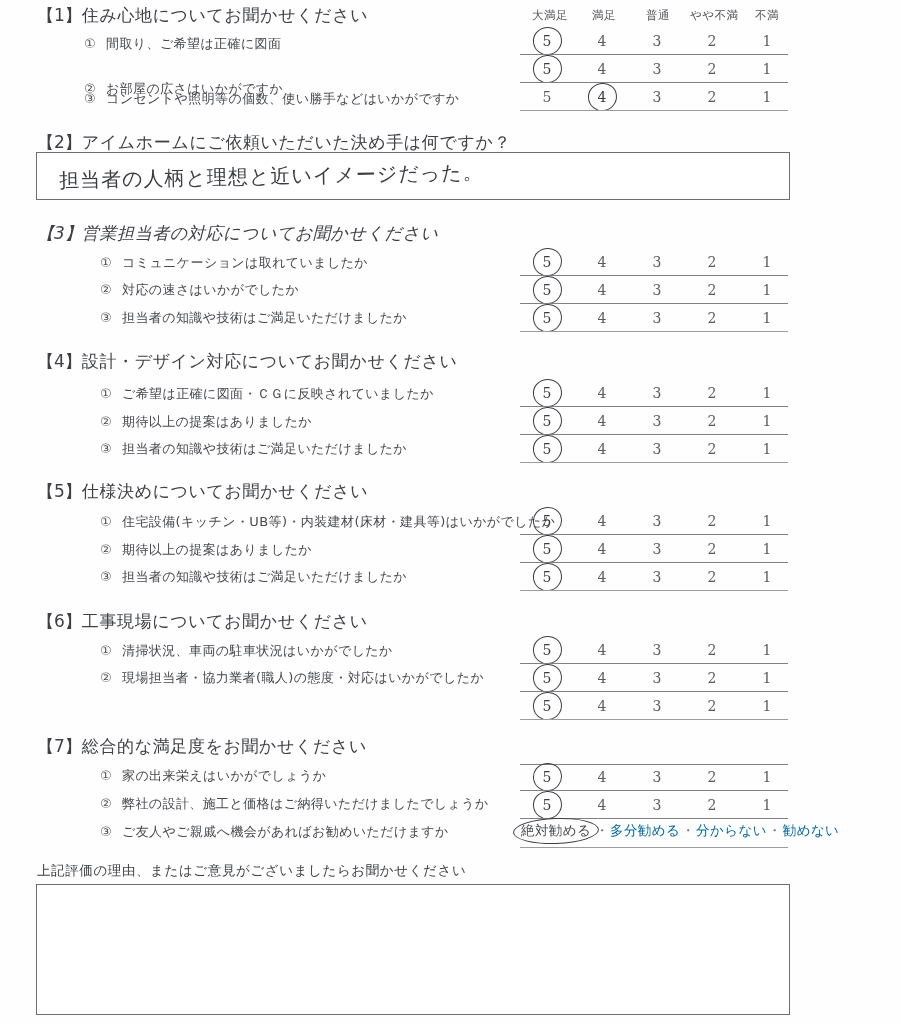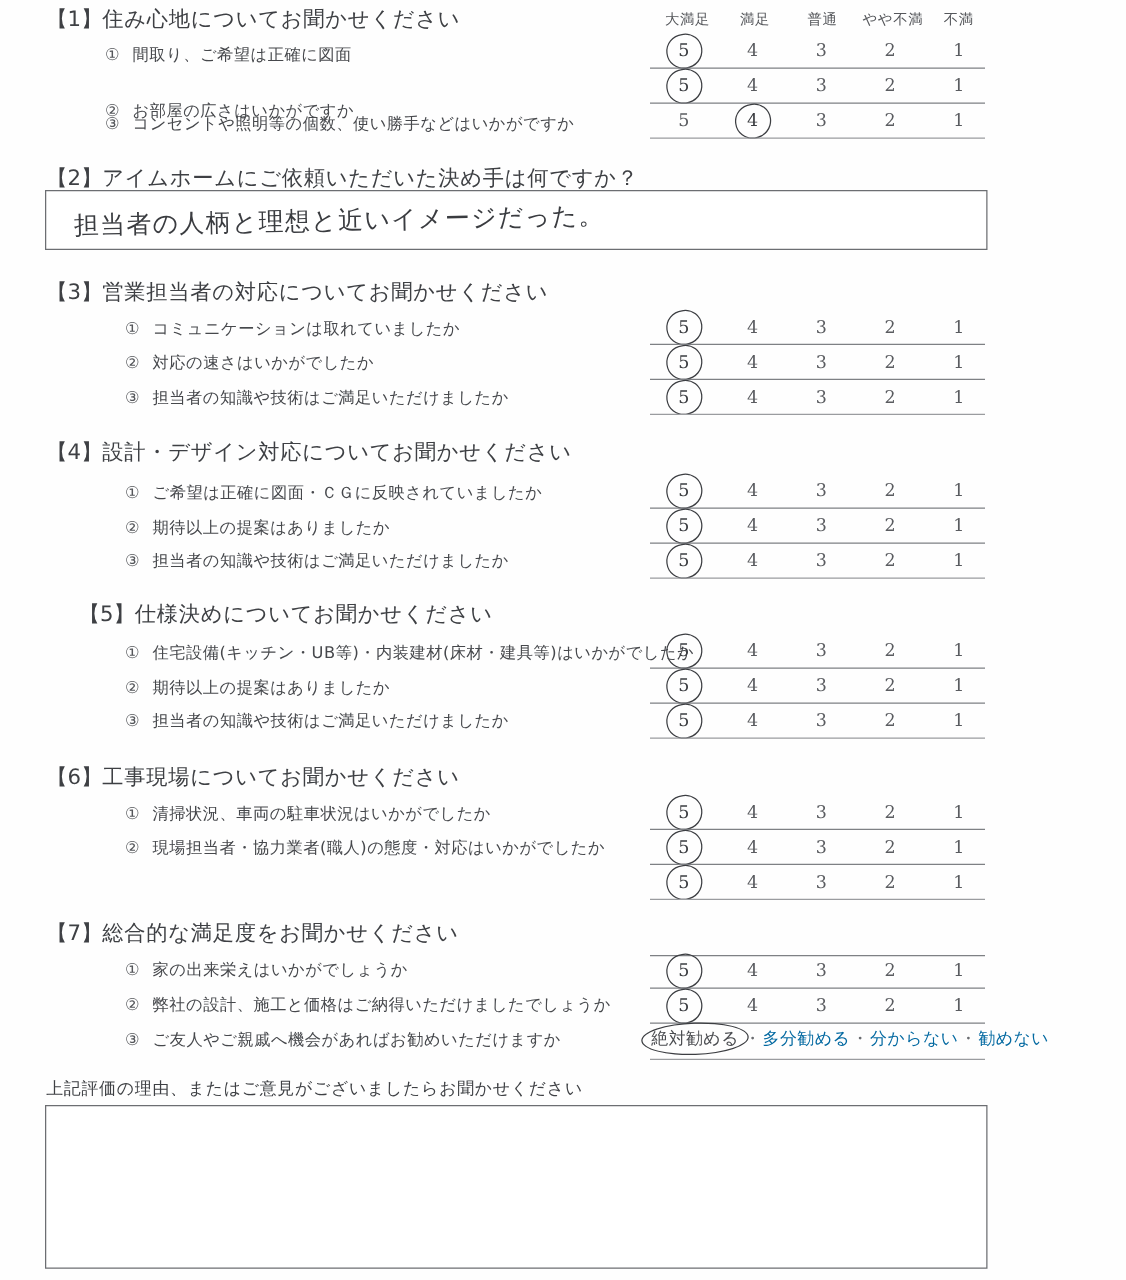--- a/index.html
+++ b/index.html
@@ -194,21 +194,21 @@
     <div class="rate-line thin" style="top:24px;width:268px;"></div>
   </div>
 
   <div class="sec-head" style="left:37px;top:131px;">
     <span class="bracket">【2】</span><span>アイムホームにご依頼いただいた決め手は何ですか？</span>
   </div>
   <div class="answer-box" style="left:36px;top:152px;width:754px;height:48px;">
     <div class="handwriting" style="left:22px;top:10px;">担当者の人柄と理想と近いイメージだった。</div>
   </div>
 
-  <div class="sec-head" style="left:37px;top:222px;">
+  <div class="sec-head" style="left:37px;top:222px;font-style:italic;">
     <span class="bracket">【3】</span><span>営業担当者の対応についてお聞かせください</span>
   </div>
   <div class="q-row" style="left:100px;top:254px;">
     <span class="q-num">①</span><span class="q-text">コミュニケーションは取れていましたか</span>
   </div>
   <div class="q-row" style="left:100px;top:281px;">
     <span class="q-num">②</span><span class="q-text">対応の速さはいかがでしたか</span>
   </div>
   <div class="q-row" style="left:100px;top:309px;">
     <span class="q-num">③</span><span class="q-text">担当者の知識や技術はご満足いただけましたか</span>
@@ -270,21 +270,21 @@
   </div>
   <div class="rate-row" style="left:520px;top:438px;width:268px;">
     <div class="rate-val circled" style="left:27px;"><span>5</span><span class="circle-mark"></span></div>
     <div class="rate-val" style="left:82px;">4</div>
     <div class="rate-val" style="left:137px;">3</div>
     <div class="rate-val" style="left:192px;">2</div>
     <div class="rate-val" style="left:247px;">1</div>
     <div class="rate-line thin" style="top:24px;width:268px;"></div>
   </div>
 
-  <div class="sec-head" style="left:37px;top:480px;margin-left:26px;">
+  <div class="sec-head" style="left:37px;top:480px;">
     <span class="bracket">【5】</span><span>仕様決めについてお聞かせください</span>
   </div>
   <div class="q-row" style="left:100px;top:513px;">
     <span class="q-num">①</span><span class="q-text">住宅設備(キッチン・UB等)・内装建材(床材・建具等)はいかがでしたか</span>
   </div>
   <div class="q-row" style="left:100px;top:541px;">
     <span class="q-num">②</span><span class="q-text">期待以上の提案はありましたか</span>
   </div>
   <div class="q-row" style="left:100px;top:568px;">
     <span class="q-num">③</span><span class="q-text">担当者の知識や技術はご満足いただけましたか</span>

